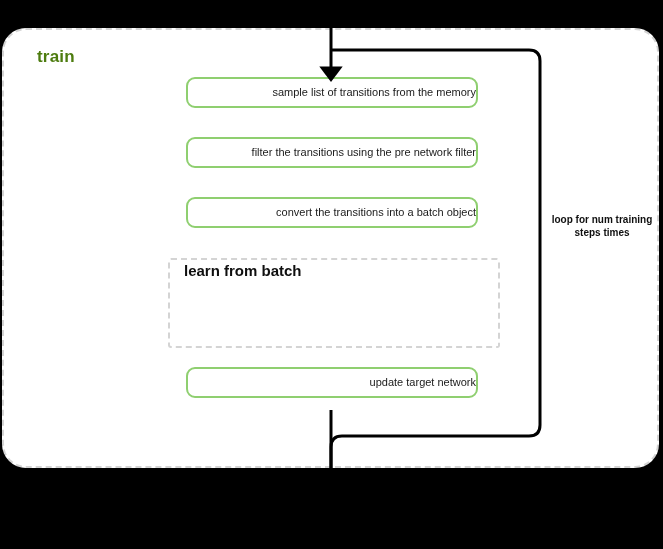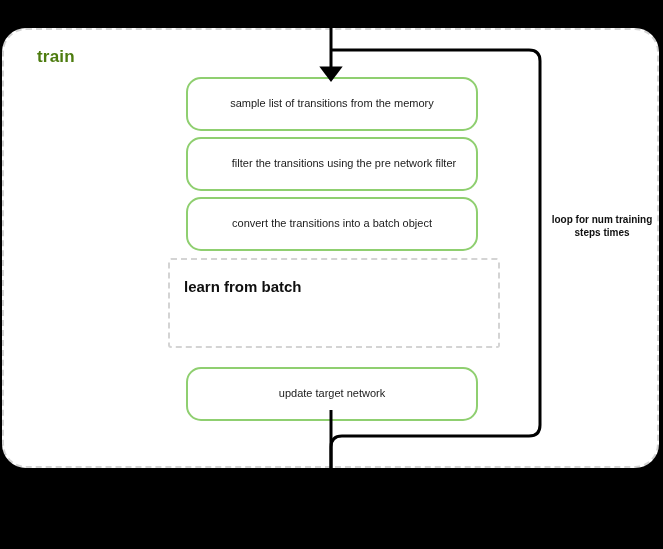--- a/index.html
+++ b/index.html
@@ -37,28 +37,28 @@
     font-weight: bold;
     color: #4d7c0f;
     letter-spacing: 0.2px;
   }
 
   
   .step-box {
     position: absolute;
     left: 186px;
     width: 292px;
-    height: 54px;
+    height: 31px;
     box-sizing: border-box;
     background: #ffffff;
     border: 2px solid #8fcf70;
-    border-radius: 15px;
+    border-radius: 9px;
     display: flex;
     align-items: center;
-    justify-content: center;
+    justify-content: flex-end;
   }
   .step-box span {
     font-size: 11px;
     color: #1a1a1a;
     line-height: 1.2;
     text-align: center;
   }
 
   #step-1 { top: 77px; }
   #step-2 { top: 137px; padding-left: 24px; }
@@ -73,21 +73,21 @@
     width: 332px;
     height: 90px;
     box-sizing: border-box;
     background: #ffffff;
     border: 2px dashed #d4d4d4;
     border-radius: 3px;
   }
   .subphase-title {
     position: absolute;
     left: 14px;
-    top: 16px;
+    top: 0;
     font-size: 15px;
     font-weight: bold;
     color: #0f0f0f;
     line-height: 1.45;
     width: 150px;
   }
 
   
   .loop-label {
     position: absolute;

